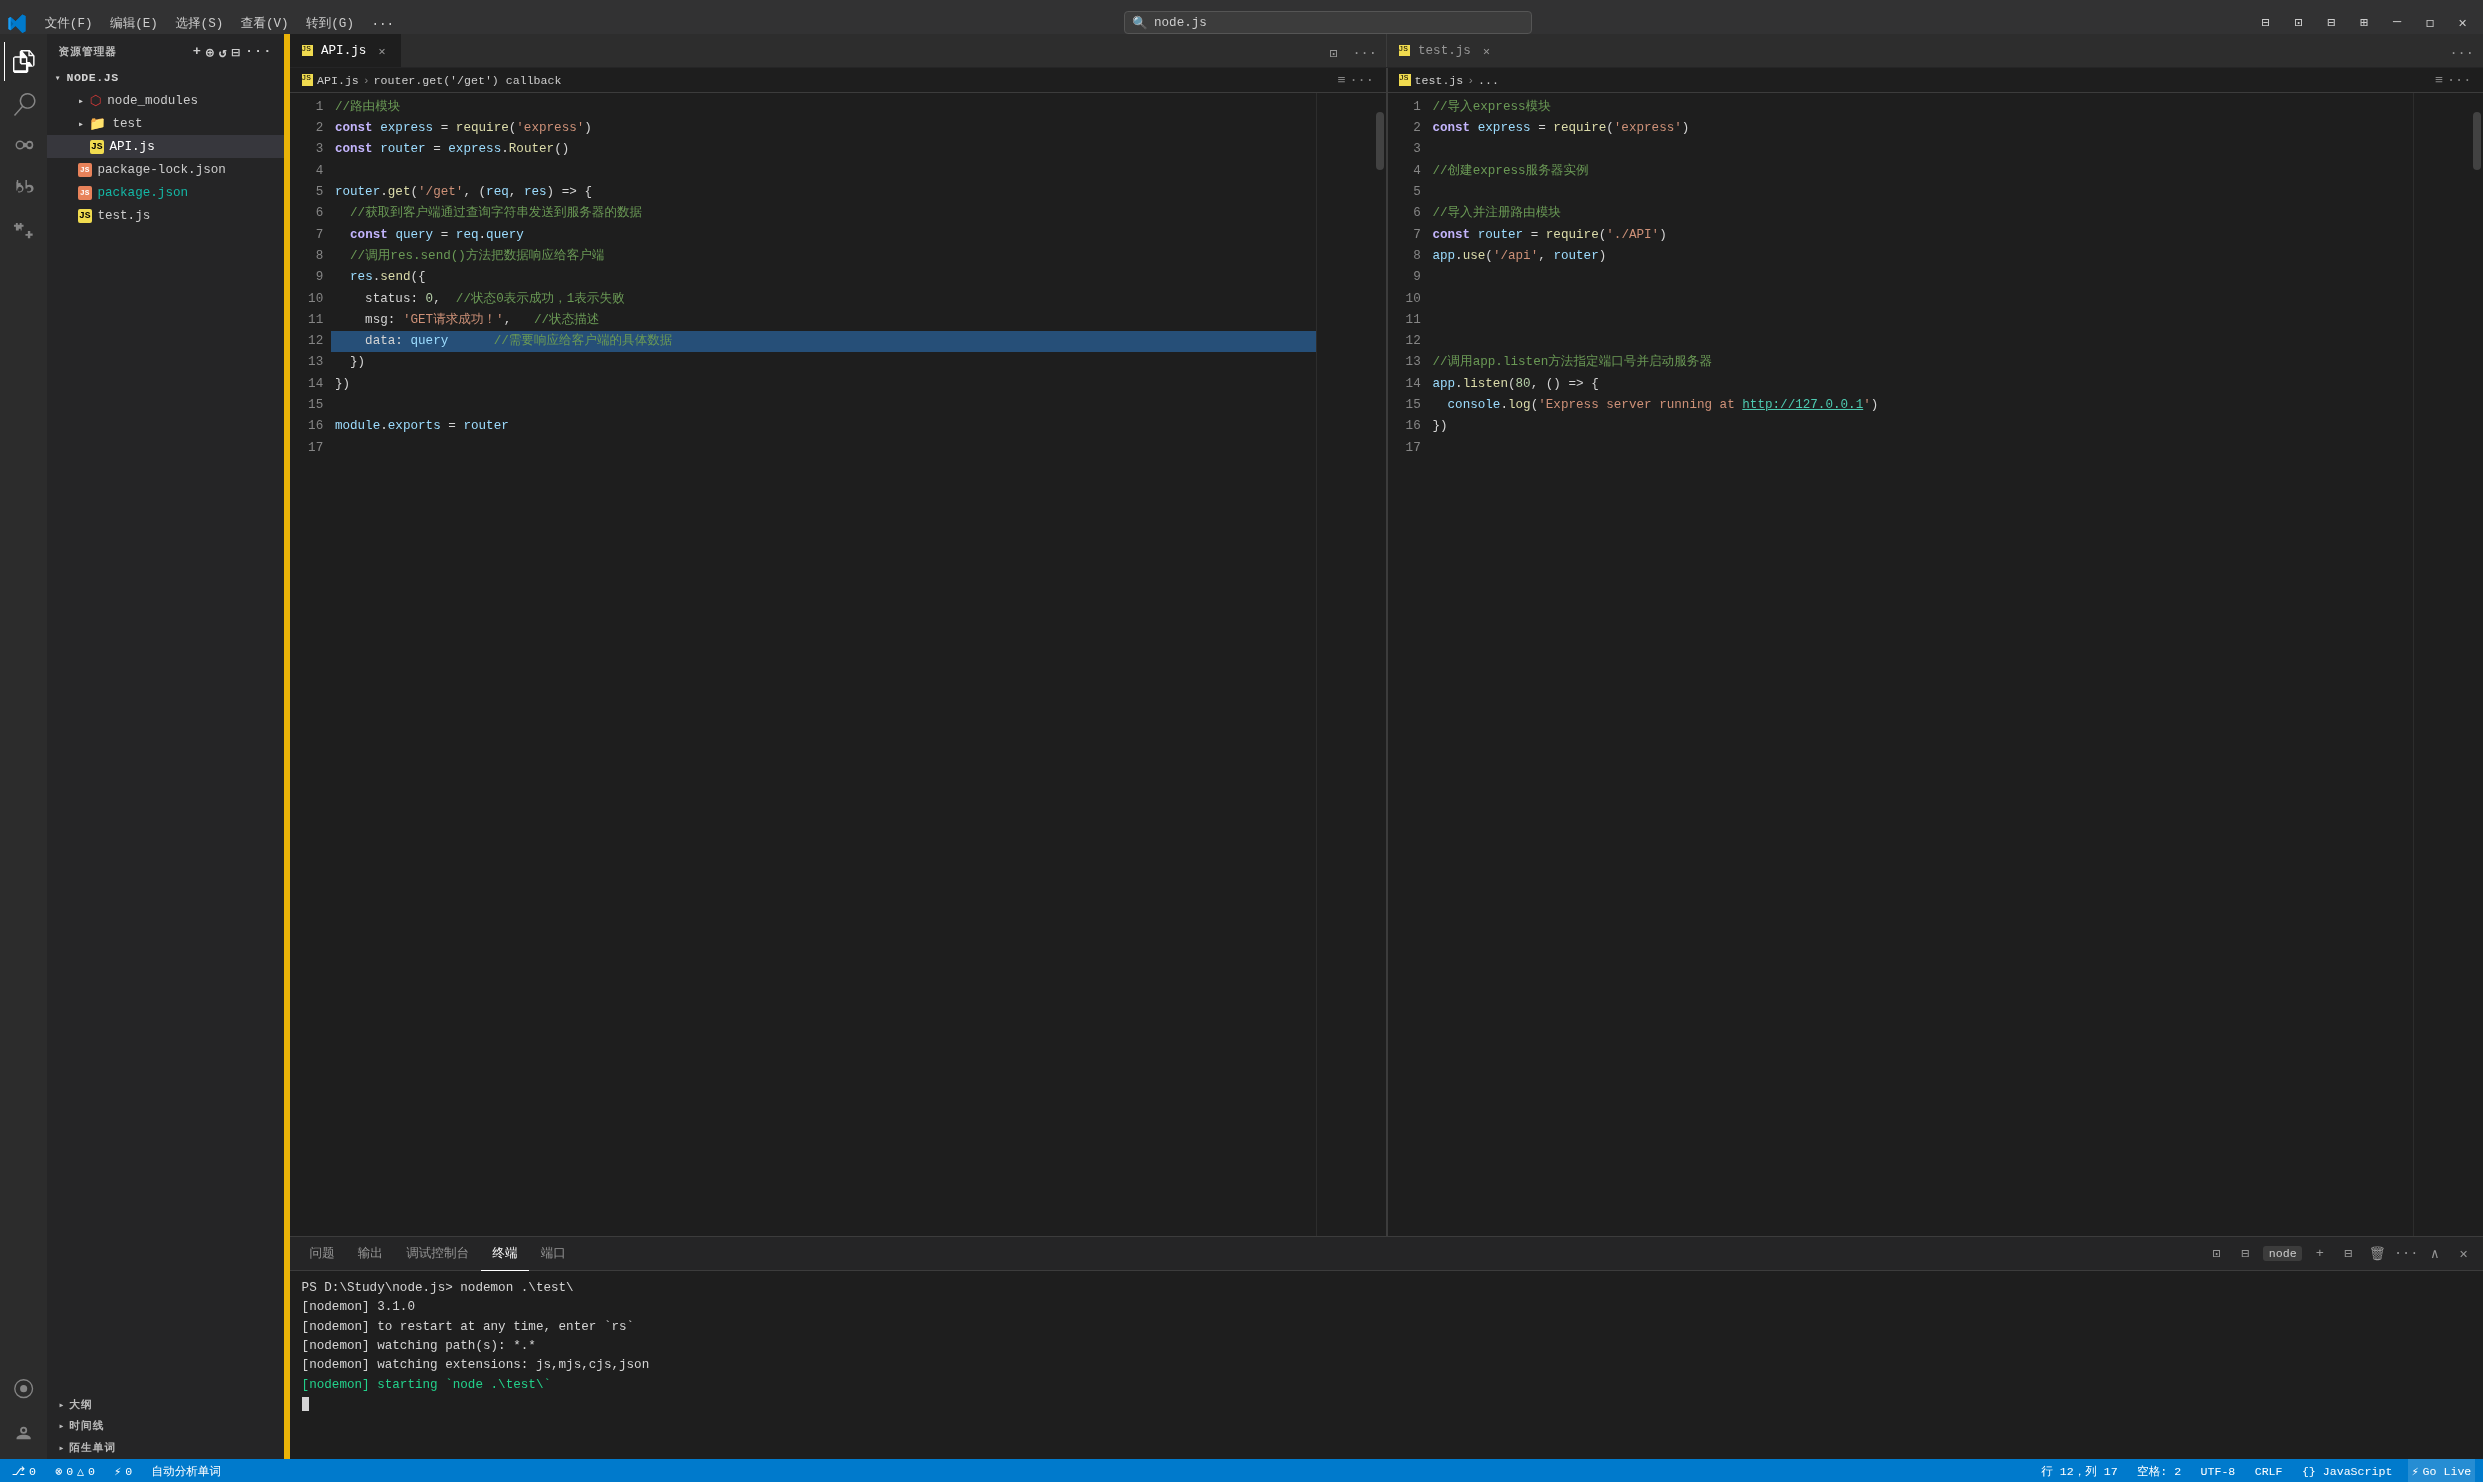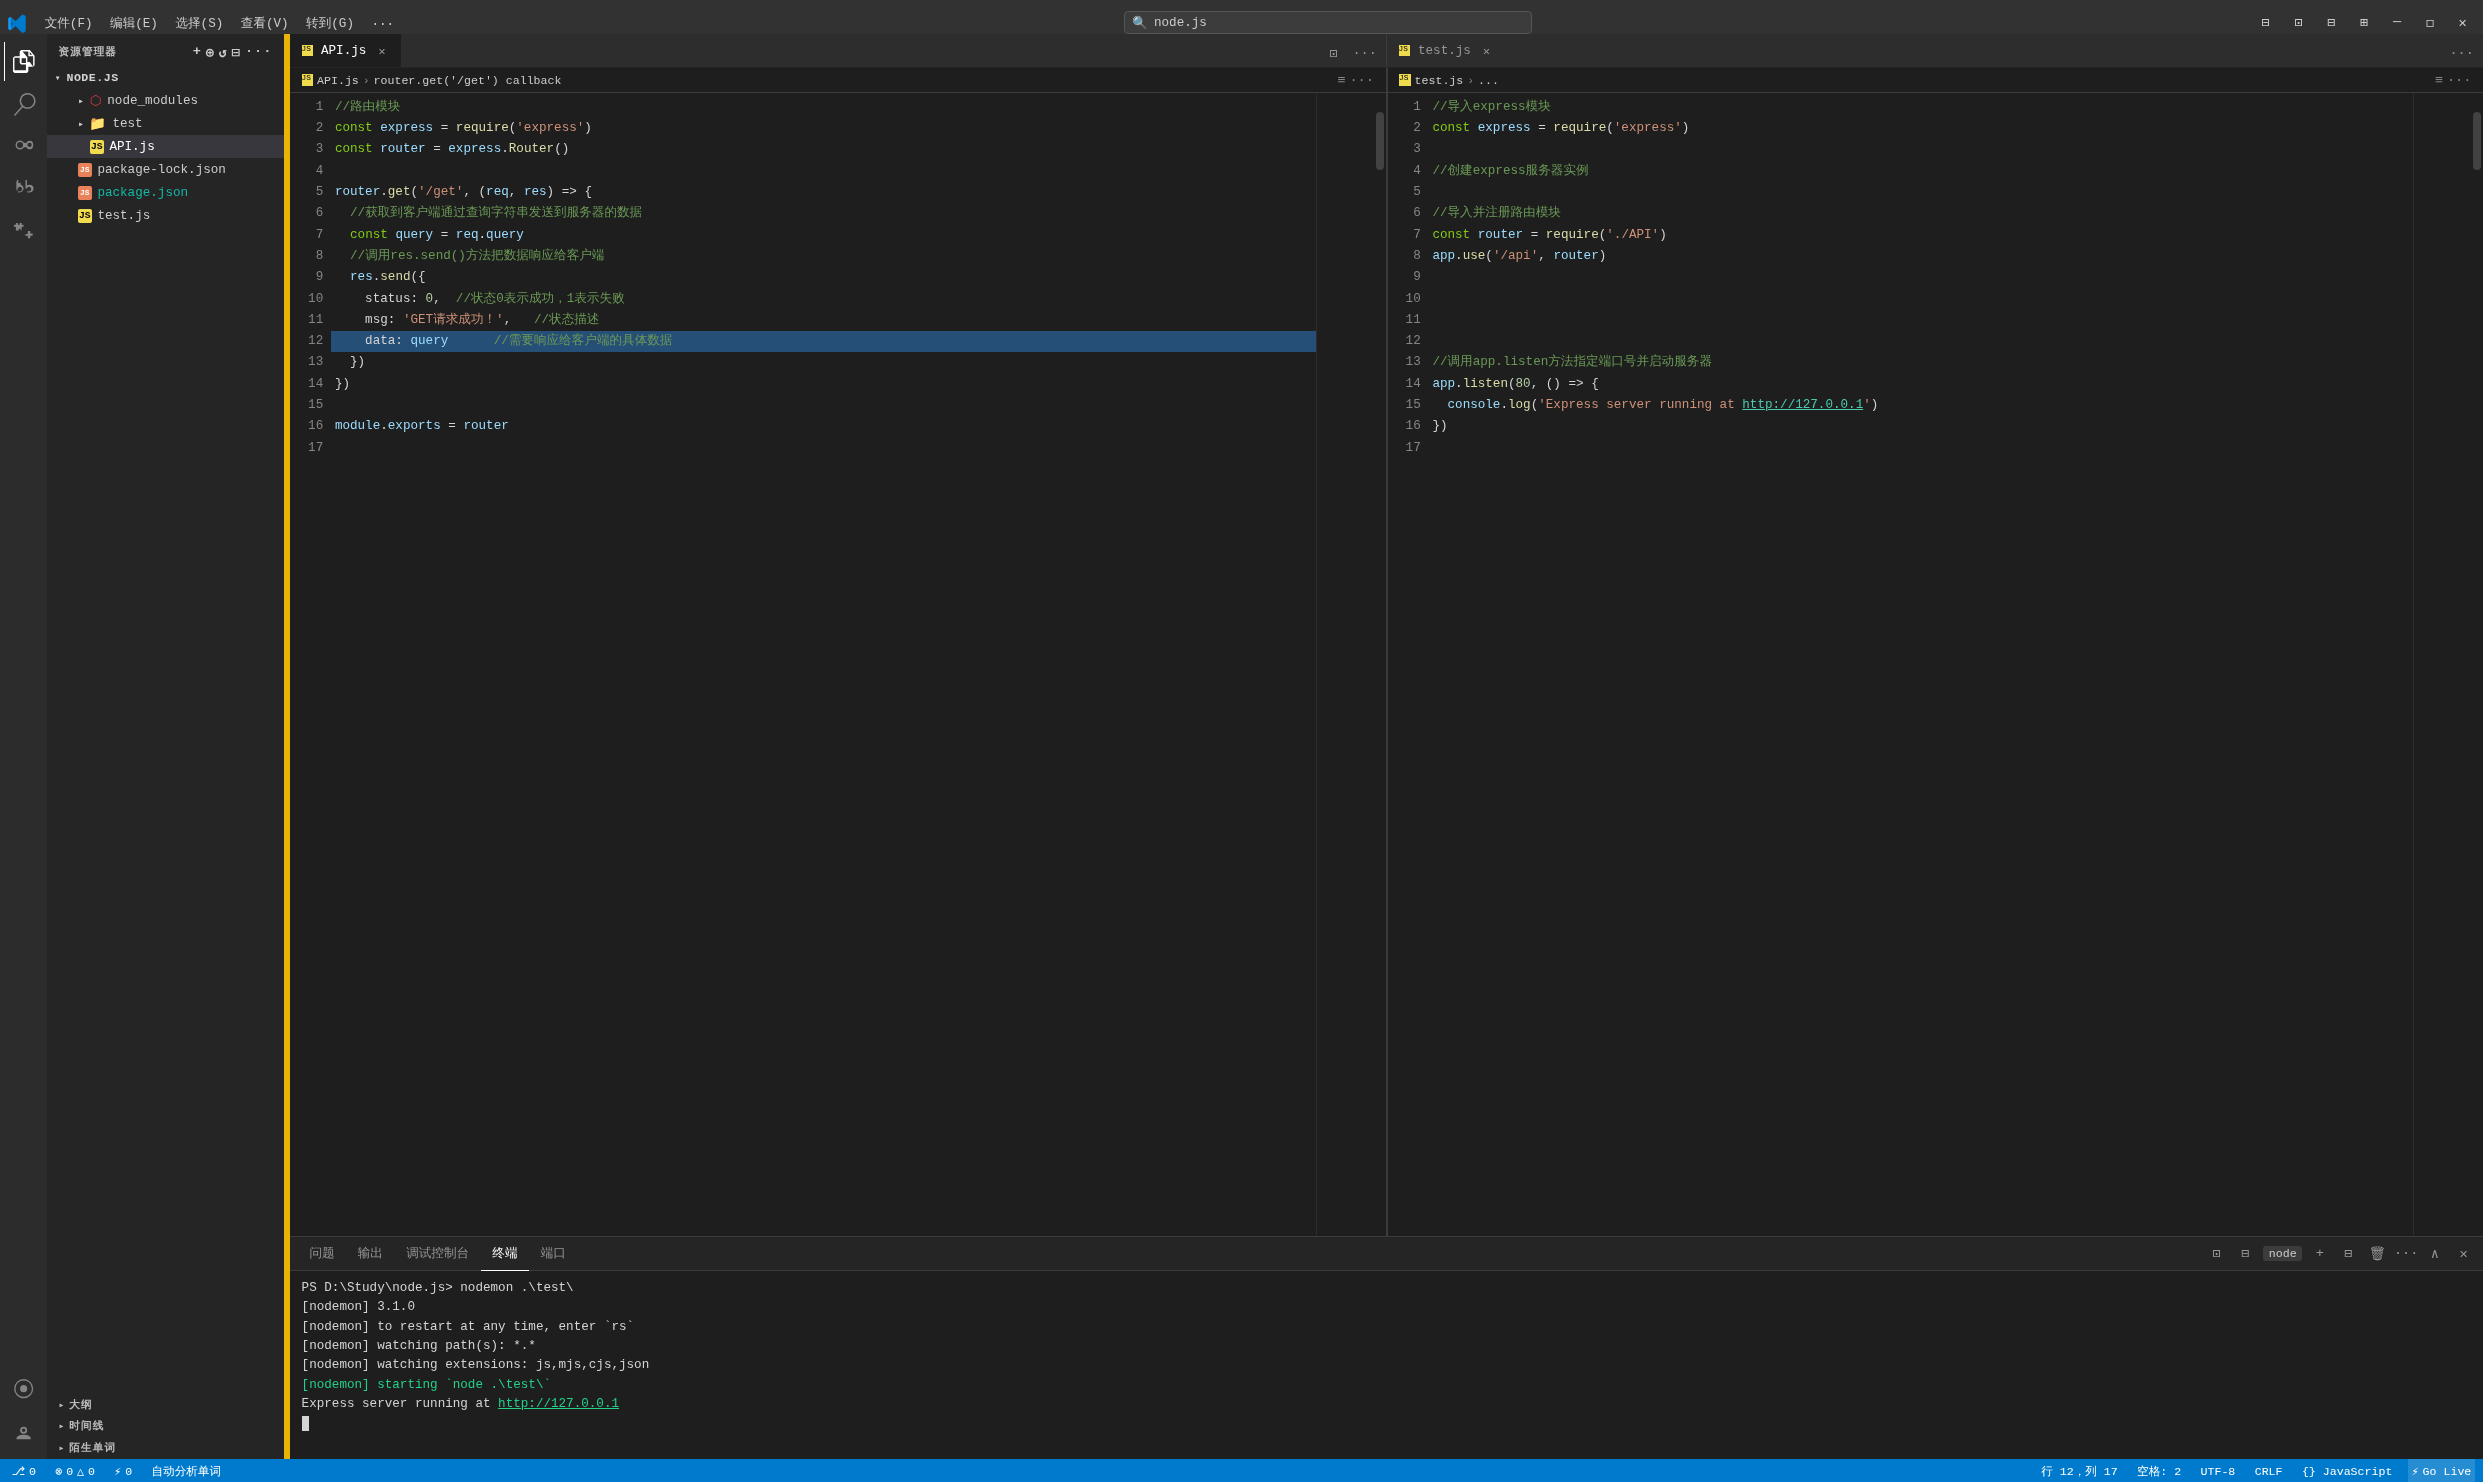--- a/index.html
+++ b/index.html
@@ -283,21 +283,21 @@
       height: 21.3px;
       line-height: 21.3px;
       padding-left: 3.9px;
       white-space: pre;
       font-size: 12.6px;
     }
     .code-line.highlighted { background: #264f78; }
 
     
     .c-comment { color: #6a9955; }
-    .c-keyword { color: #84cc16; }
+    .c-keyword { color: #c4b5fd; font-weight: bold; }
     .c-string { color: #ce9178; }
     .c-number { color: #b5cea8; }
     .c-function { color: #dcdcaa; }
     .c-variable { color: #9cdcfe; }
     .c-property { color: #9cdcfe; }
     .c-url { color: #4ec9b0; text-decoration: underline; }
     .c-plain { color: #d4d4d4; }
 
     
     .minimap {
@@ -752,21 +752,20 @@
           <div class="panel-action-btn">✕</div>
         </div>
       </div>
       <div class="terminal-content">
         <div class="t-white">PS D:\Study\node.js&gt; nodemon .\test\</div>
         <div class="t-white">[nodemon] 3.1.0</div>
         <div class="t-white">[nodemon] to restart at any time, enter `rs`</div>
         <div class="t-white">[nodemon] watching path(s): *.*</div>
         <div class="t-white">[nodemon] watching extensions: js,mjs,cjs,json</div>
         <div class="t-green">[nodemon] starting `node .\test\`</div>
-        <div class="t-white">Express server running at <span class="t-url">http://127.0.0.1</span></div>
         <div style="display:inline-block; width:7.8px; height:14.6px; background:#d4d4d4; vertical-align:text-bottom; animation: blink 1s step-end infinite;"></div>
       </div>
     </div>
 
   </div>
 </div>
 
 <div class="status-bar">
   <div class="status-left">
     <div class="status-item">

